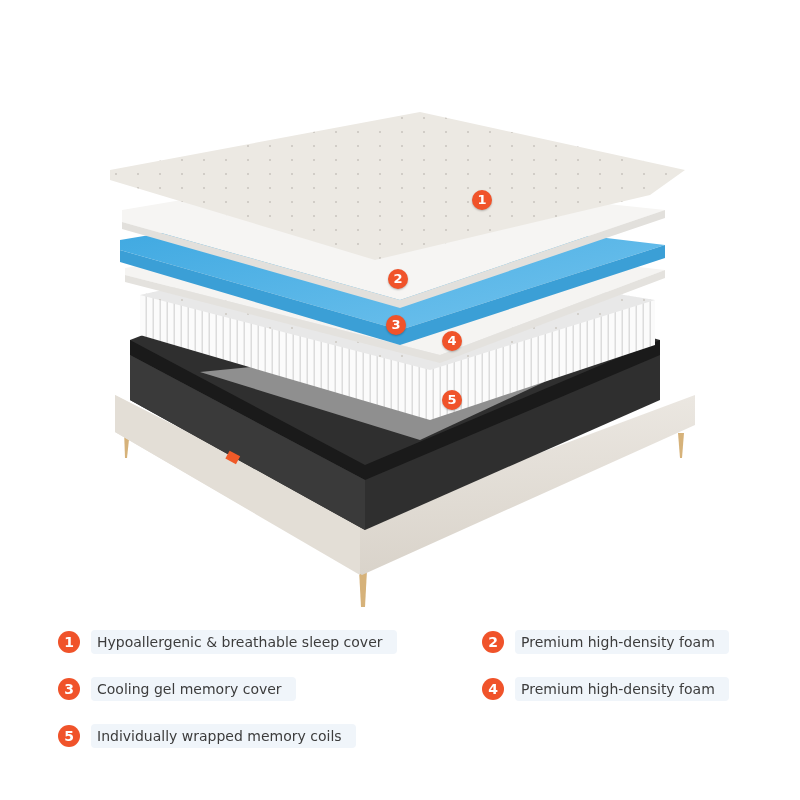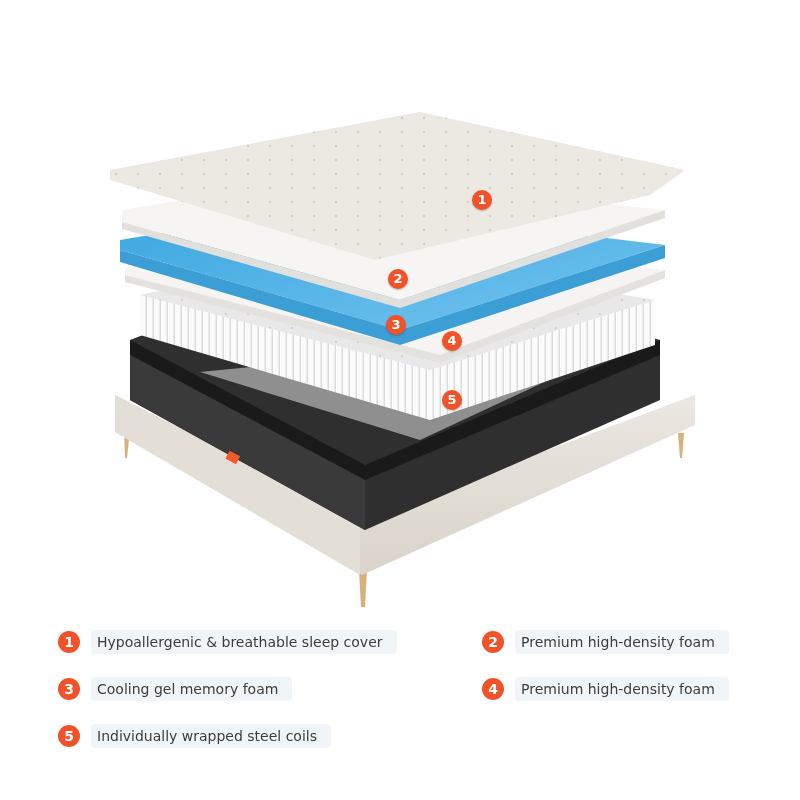--- a/index.html
+++ b/index.html
@@ -90,23 +90,23 @@
   <div class="legend-item" style="left:58px;top:630px;">
     <span class="legend-num">1</span>
     <span class="legend-label">Hypoallergenic &amp; breathable sleep cover</span>
   </div>
   <div class="legend-item" style="left:482px;top:630px;">
     <span class="legend-num">2</span>
     <span class="legend-label">Premium high-density foam</span>
   </div>
   <div class="legend-item" style="left:58px;top:677px;">
     <span class="legend-num">3</span>
-    <span class="legend-label">Cooling gel memory foam</span>
+    <span class="legend-label">Cooling gel memory cover</span>
   </div>
   <div class="legend-item" style="left:482px;top:677px;">
     <span class="legend-num">4</span>
     <span class="legend-label">Premium high-density foam</span>
   </div>
   <div class="legend-item" style="left:58px;top:724px;">
     <span class="legend-num">5</span>
-    <span class="legend-label">Individually wrapped steel coils</span>
+    <span class="legend-label">Individually wrapped memory coils</span>
   </div>
 </div>
 
 </body></html>

